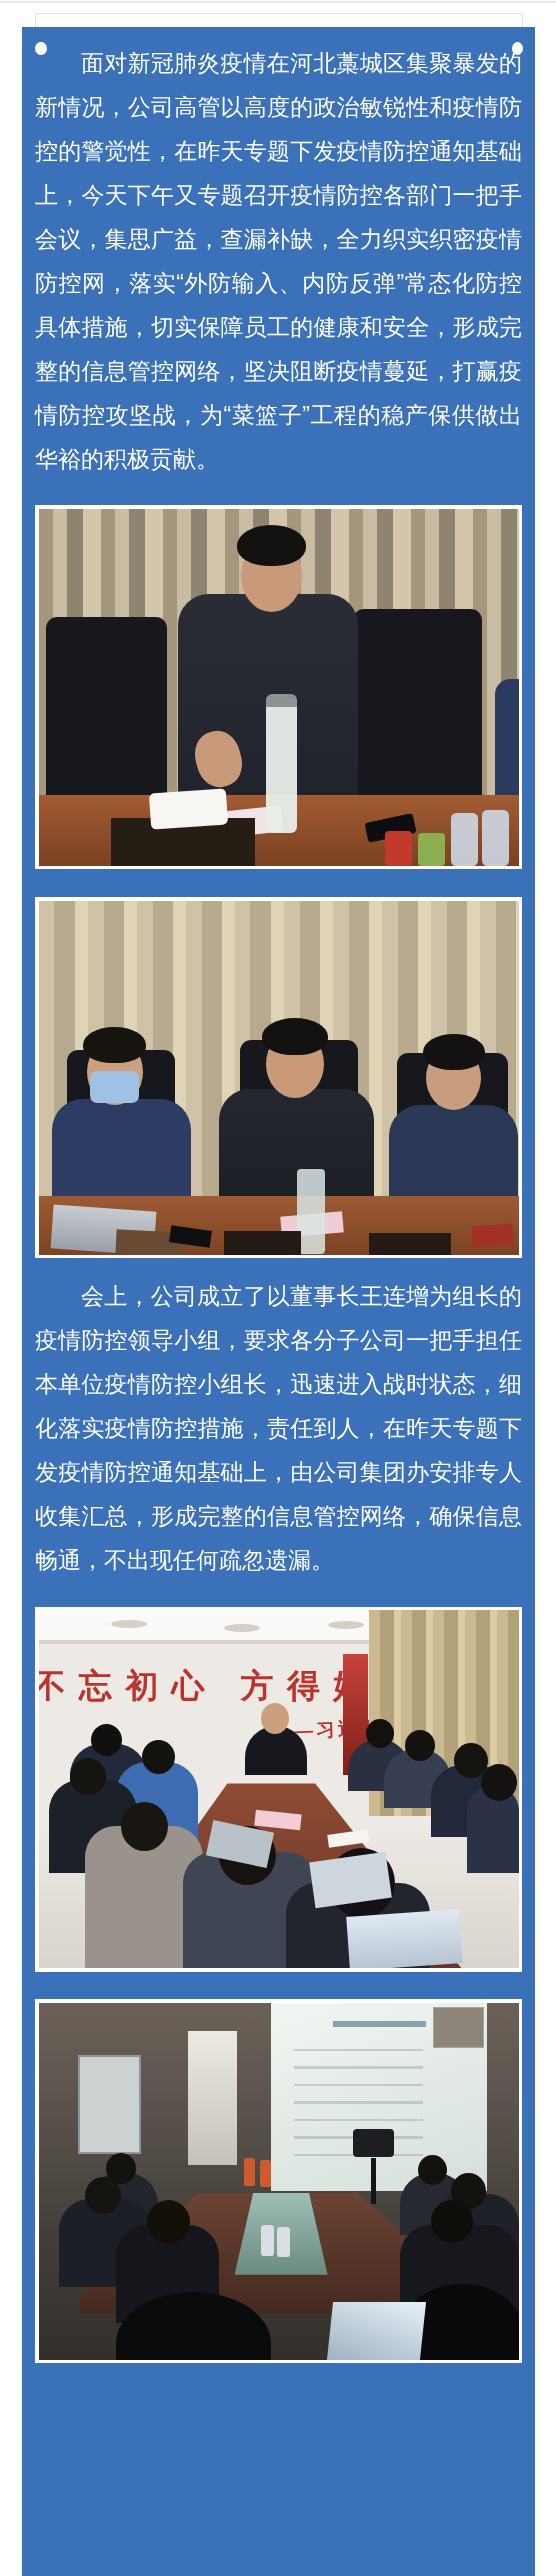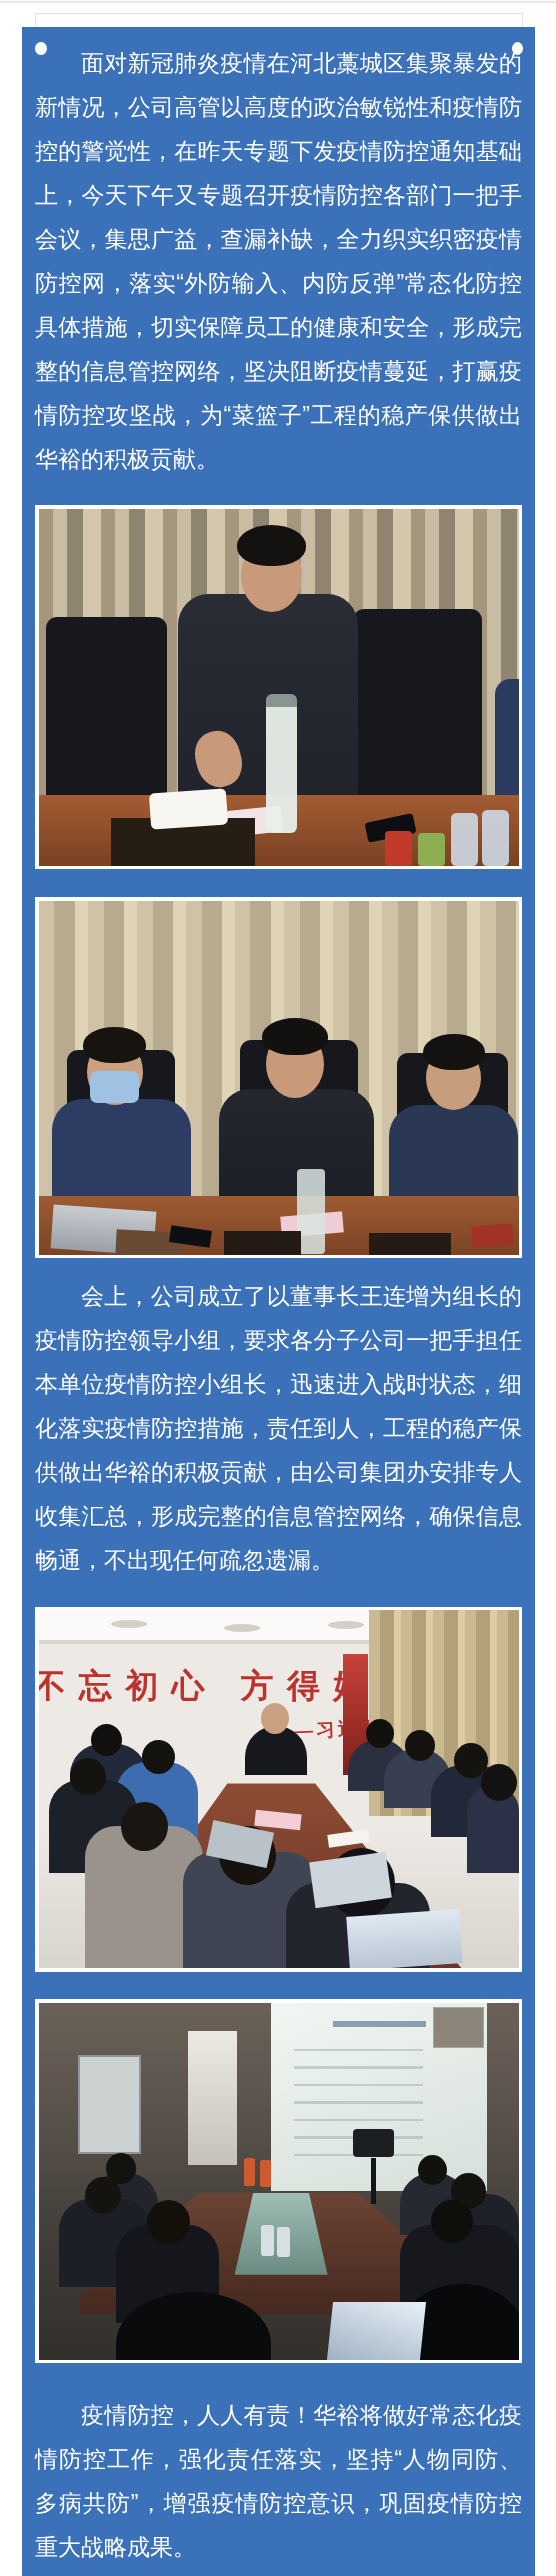--- a/index.html
+++ b/index.html
@@ -92,21 +92,21 @@
       <div class="abs" style="left:77px;top:330px;width:67px;height:25px;background:#6b4a33;transform:rotate(3deg);"></div>
       <div class="abs" style="left:131px;top:327px;width:41px;height:16.5px;background:#0d0f13;transform:rotate(8deg);"></div>
       <div class="abs" style="left:242px;top:313px;width:62px;height:20.6px;background:#efcdd6;transform:rotate(-5deg);"></div>
       <div class="abs" style="left:258px;top:268px;width:28px;height:85px;background:#d9e5e3;opacity:.85;border-radius:4.1px;"></div>
       <div class="abs" style="left:185px;top:330px;width:77px;height:25px;background:#241c14;"></div>
       <div class="abs" style="left:330px;top:332px;width:82px;height:22px;background:#241c14;"></div>
       <div class="abs" style="left:433px;top:324px;width:41px;height:20.6px;background:#a33226;transform:rotate(-4deg);"></div>
     </div>
   </figure>
 
-  <p class="para" id="para2">会上，公司成立了以董事长王连增为组长的疫情防控领导小组，要求各分子公司一把手担任本单位疫情防控小组长，迅速进入战时状态，细化落实疫情防控措施，责任到人，工程的稳产保供做出华裕的积极贡献，由公司集团办安排专人收集汇总，形成完整的信息管控网络，确保信息畅通，不出现任何疏忽遗漏。</p>
+  <p class="para" id="para2">会上，公司成立了以董事长王连增为组长的疫情防控领导小组，要求各分子公司一把手担任本单位疫情防控小组长，迅速进入战时状态，细化落实疫情防控措施，责任到人，在昨天专题下发疫情防控通知基础上，由公司集团办安排专人收集汇总，形成完整的信息管控网络，确保信息畅通，不出现任何疏忽遗漏。</p>
 
   <figure class="photo" id="photo3">
     <div class="scene s3">
       <div class="abs" style="inset:0;background:linear-gradient(180deg,#fbfaf8 0 31px,#edeae5 31px 60%,#d9d4cc 100%);"></div>
       <div class="abs" style="left:0;top:30px;width:480px;height:3.1px;background:#d9d5cd;"></div>
       <div class="abs" style="left:72px;top:9.3px;width:36px;height:8.2px;background:#d5d0c7;border-radius:50%;"></div>
       <div class="abs" style="left:185px;top:13.4px;width:36px;height:8.2px;background:#d5d0c7;border-radius:50%;"></div>
       <div class="abs" style="left:289px;top:10.3px;width:36px;height:8.2px;background:#d5d0c7;border-radius:50%;"></div>
       <div class="abs" style="left:392px;top:14.4px;width:36px;height:8.2px;background:#d5d0c7;border-radius:50%;"></div>
       <div class="abs slogan" style="left:-6.2px;top:54px;font-size:33px;letter-spacing:13.4px;">不忘初心  方得始终</div>
@@ -172,15 +172,14 @@
       <div class="abs" style="left:222px;top:222px;width:13.4px;height:31px;background:#d9dee3;border-radius:3.1px;"></div>
       <div class="abs" style="left:238px;top:224px;width:13.4px;height:30px;background:#d9dee3;border-radius:3.1px;"></div>
       <div class="abs" style="left:205px;top:155px;width:11.3px;height:28px;background:#cf5a2e;border-radius:2.6px;"></div>
       <div class="abs" style="left:221px;top:157px;width:11.3px;height:27px;background:#cf5a2e;border-radius:2.6px;"></div>
       <div class="abs" style="left:77px;top:289px;width:155px;height:103px;background:#0a0b0d;border-radius:50% 50% 0 0;"></div>
       <div class="abs" style="left:361px;top:281px;width:124px;height:98px;background:#08090b;border-radius:50% 50% 0 0;"></div>
       <div class="abs" style="left:291px;top:299px;width:93px;height:58px;background:linear-gradient(200deg,#e8f0f6,#9fb2c4);transform:skewX(-6deg);"></div>
     </div>
   </figure>
 
-  <p class="para" id="para3">疫情防控，人人有责！华裕将做好常态化疫情防控工作，强化责任落实，坚持“人物同防、多病共防”，增强疫情防控意识，巩固疫情防控重大战略成果。</p>
 </div>
 
 
 </body></html>

